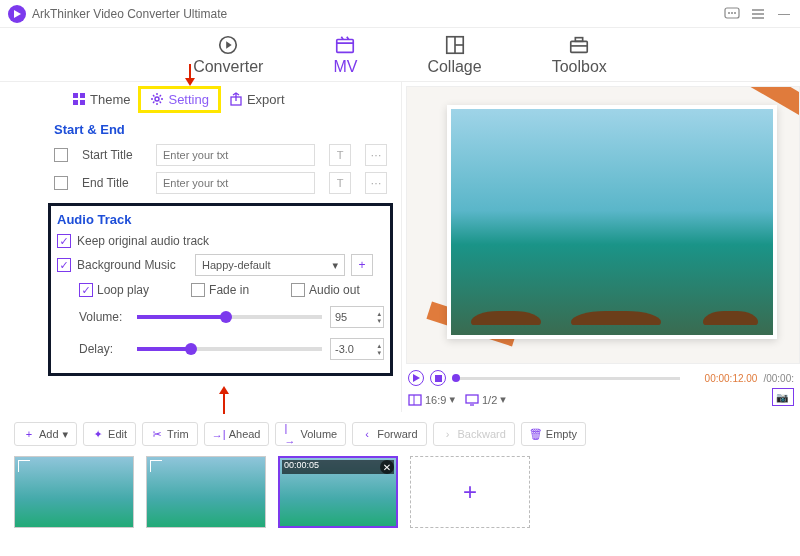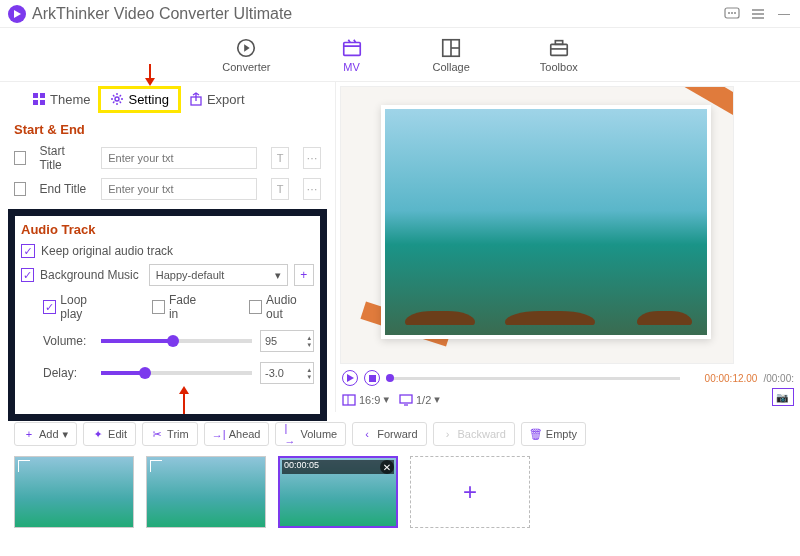--- a/index.html
+++ b/index.html
@@ -1,50 +1,50 @@
 <!DOCTYPE html>
 <html><head>
 <meta charset="utf-8">
 <style>
 * { box-sizing: border-box; margin: 0; padding: 0; font-family: -apple-system, "Segoe UI", Arial, sans-serif; }
 body { background: #fff; width: 800px; height: 556px; overflow: hidden; font-size: 12px; color: #555; }
 
 .titlebar { height: 28px; display: flex; align-items: center; padding: 0 8px; border-bottom: 1px solid #eee; }
 .logo { width: 18px; height: 18px; background: #7c3aed; border-radius: 50%; margin-right: 6px; display: flex; align-items: center; justify-content: center; }
 .logo svg { width: 10px; height: 10px; }
-.title { font-size: 16px; color: #666; flex: 1; }
+.title { font-size: 12px; color: #666; flex: 1; }
 .titlebar-icons { display: flex; gap: 10px; }
 .tb-icon { width: 16px; height: 16px; display: flex; align-items: center; justify-content: center; color: #888; cursor: pointer; }
 
 .topnav { height: 54px; display: flex; align-items: center; justify-content: center; gap: 70px; border-bottom: 1px solid #eee; }
 .nav-item { display: flex; flex-direction: column; align-items: center; gap: 2px; cursor: pointer; color: #555; }
 .nav-item.active { color: #7c3aed; }
 .nav-item .nav-ico { width: 22px; height: 22px; }
-.nav-item span { font-size: 11px; }
+.nav-item span { font-size: 16px; }
 
 .main { display: flex; height: 330px; }
-.left { width: 336px; border-right: 1px solid #eee; position: relative; padding: 0; }
+.left { width: 384px; border-right: 1px solid #eee; position: relative; padding: 0; margin-left: 40px; }
 .right { flex: 1; position: relative; padding: 4px 0 0 4px; }
 
 .tabs { display: flex; gap: 0; height: 34px; align-items: center; padding-left: 22px; }
 .tab { display: flex; align-items: center; gap: 4px; padding: 4px 10px; cursor: pointer; color: #555; font-size: 13px; }
-.tab.active { color: #000000; }
+.tab.active { color: #8b5cf6; }
 .tab-icon { width: 14px; height: 14px; }
 .tabs .tab.highlight { outline: 3px solid #ffe600; outline-offset: -1px; }
 
-.section-title { font-weight: 600; font-size: 13px; color: #c2410c; padding: 6px 14px 4px; }
+.section-title { font-weight: 600; font-size: 13px; color: #1d4ed8; padding: 6px 14px 4px; }
 .se-row { display: flex; align-items: center; gap: 14px; padding: 3px 14px; }
 .chk { width: 14px; height: 14px; border: 1.5px solid #7c3aed; display: inline-flex; align-items: center; justify-content: center; cursor: pointer; }
 .chk.checked::after { content: "✓"; color: #7c3aed; font-size: 11px; line-height: 1; }
 .chk.empty { border-color: #999; }
 .se-label { width: 60px; font-size: 12px; color: #555; }
 .se-input { flex: 1; height: 22px; border: 1px solid #ddd; padding: 0 6px; font-size: 11px; color: #bbb; }
 .se-sq { width: 22px; height: 22px; border: 1px solid #ddd; display: flex; align-items: center; justify-content: center; color: #aaa; cursor: pointer; font-size: 11px; }
 
-.audio-box { margin: 6px 8px 0; border: 7px solid #0f172a; padding: 4px 6px 25px; }
+.audio-box { margin: 6px 8px 0; border: 3px solid #0f172a; padding: 4px 6px 8px; }
 .audio-box .section-title { padding: 2px 0 4px; }
 .at-row { display: flex; align-items: center; gap: 6px; padding: 3px 0; }
 .bg-select { width: 150px; height: 22px; border: 1px solid #ccc; display: flex; align-items: center; justify-content: space-between; padding: 0 6px; font-size: 11px; cursor: pointer; }
 .bg-add { width: 22px; height: 22px; border: 1px solid #ccc; display: flex; align-items: center; justify-content: center; color: #7c3aed; cursor: pointer; }
 .chk-row { display: flex; gap: 42px; padding: 4px 0 4px 22px; }
 .chk-item { display: flex; align-items: center; gap: 4px; font-size: 12px; }
 .slider-row { display: flex; align-items: center; gap: 8px; padding: 5px 0 5px 22px; }
 .slider-row .sl-label { width: 50px; font-size: 12px; }
 .slider { flex: 1; height: 4px; background: #ddd; position: relative; cursor: pointer; }
 .slider-fill { height: 4px; background: #7c3aed; }

